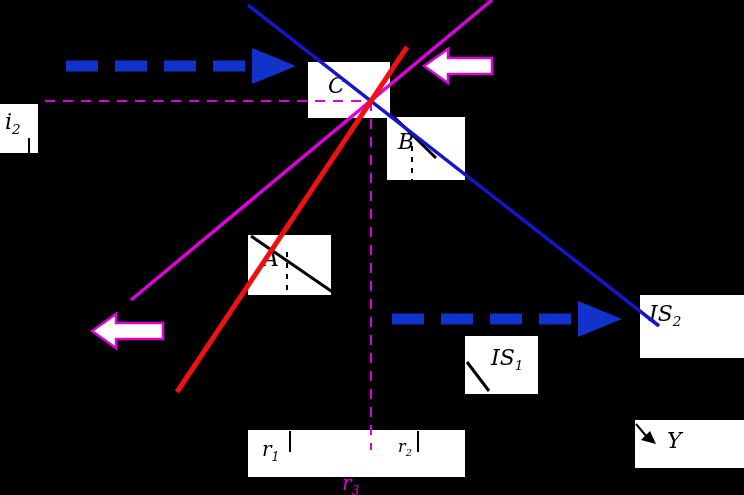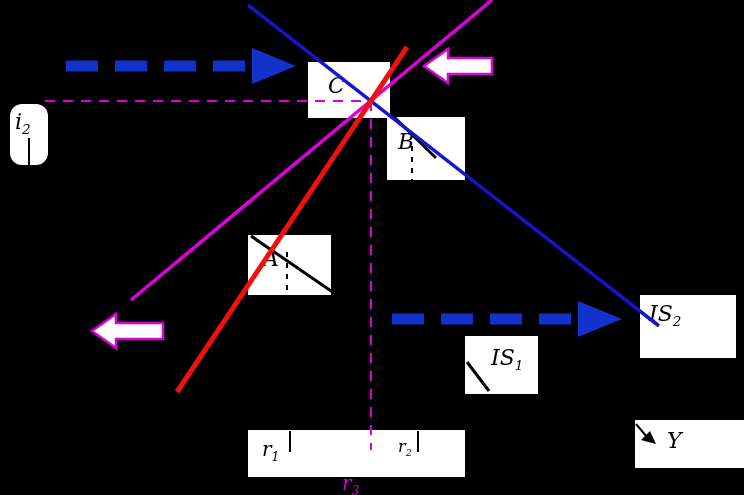--- a/index.html
+++ b/index.html
@@ -25,38 +25,38 @@
   .mark    { fill:none; stroke-width:3; }
   .tick    { fill:none; stroke-width:2; }
   .bdash   { fill:none; stroke-width:11; stroke-dasharray:32 17; }
   .whitearrow { fill:#ffffff; stroke-width:2.5; stroke-linejoin:miter; }
 </style>
 </head>
 <body>
 
 <div class="canvas">
 
-  <div class="box" style="left:10px;top:104px;width:38px;height:61px;border-radius:12px;">
+  <div class="box" style="left:0px;top:104px;width:38px;height:49px;">
     <span class="lbl" style="left:5px;top:6px;"><span>i</span><sub>2</sub></span>
   </div>
 
   <div class="box" style="left:308px;top:62px;width:82px;height:56px;">
     <span class="lbl" style="left:20px;top:12px;">C</span>
   </div>
 
 
   <div class="box" style="left:387px;top:117px;width:78px;height:63px;">
     <span class="lbl" style="left:11px;top:13px;">B</span>
   </div>
 
   <div class="box" style="left:248px;top:235px;width:83px;height:60px;">
     <span class="lbl" style="left:15px;top:12px;">A</span>
   </div>
 
-  <div class="box" style="left:640px;top:295px;width:96px;height:63px;">
+  <div class="box" style="left:640px;top:295px;width:104px;height:63px;">
     <span class="lbl" style="left:9px;top:7px;"><span>IS</span><sub>2</sub></span>
   </div>
 
   <div class="box" style="left:465px;top:336px;width:73px;height:58px;">
     <span class="lbl" style="left:26px;top:10px;"><span>IS</span><sub>1</sub></span>
   </div>
 
   <div class="box" style="left:635px;top:420px;width:109px;height:48px;">
     <span class="lbl" style="left:32px;top:9px;">Y</span>
   </div>

